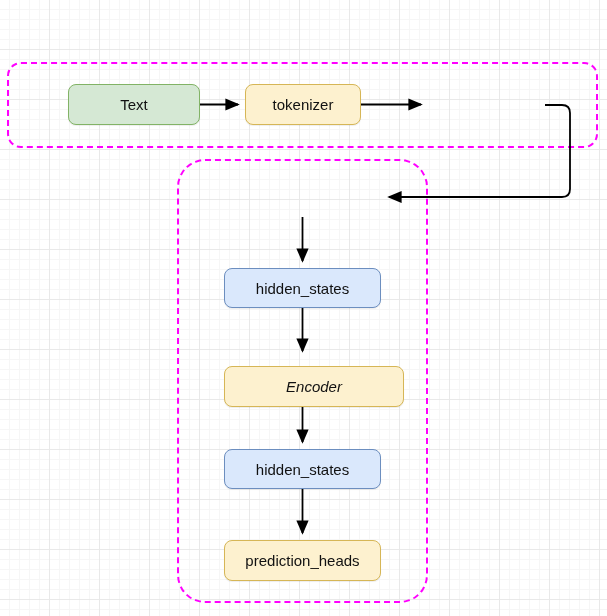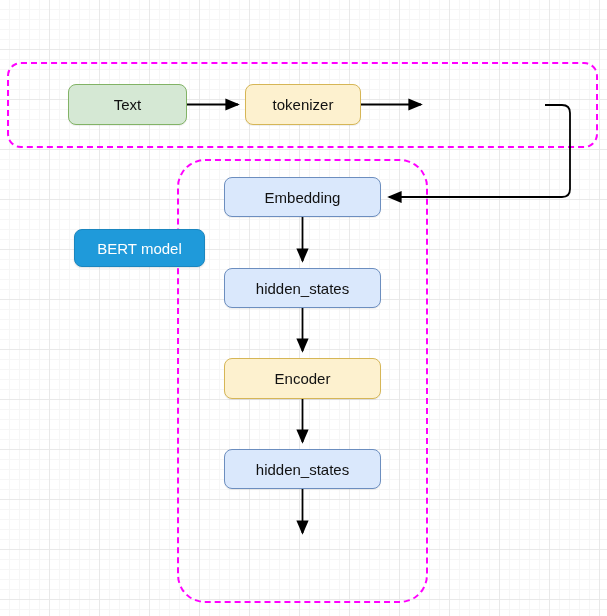--- a/index.html
+++ b/index.html
@@ -75,26 +75,26 @@
     font-size: 15px;
     color: #111111;
     white-space: nowrap;
     box-shadow: 0 1px 1px rgba(0,0,0,0.07);
   }
   .node.green  { background: #d5e8d4; border-color: #82b366; }
   .node.yellow { background: #fdf1cf; border-color: #d6b656; }
   .node.red    { background: #f5cfcd; border-color: #b85450; }
   .node.blue   { background: #dae8fc; border-color: #6c8ebf; }
 
-  #node-text            { left: 68px;  top: 84px;  width: 119px; height: 41px; }
+  #node-text            { left: 68px;  top: 84px;  width: 132px; height: 41px; }
   #node-tokenizer       { left: 245px; top: 84px;  width: 116px; height: 41px; }
   #node-input-ids       { left: 428px; top: 84px;  width: 117px; height: 41px; }
   #node-embedding       { left: 224px; top: 177px; width: 157px; height: 40px; }
   #node-hidden1         { left: 224px; top: 268px; width: 157px; height: 40px; }
-  #node-encoder         { left: 224px; top: 358px; width: 157px; height: 41px; }
+  #node-encoder         { left: 224px; top: 366px; width: 180px; height: 41px; font-style: italic; }
   #node-hidden2         { left: 224px; top: 449px; width: 157px; height: 40px; }
   #node-prediction      { left: 224px; top: 540px; width: 157px; height: 41px; }
 
   
   #edges {
     position: absolute;
     left: 0;
     top: 0;
     width: 607px;
     height: 616px;
@@ -125,29 +125,28 @@
     <path d="M302.5,217 L302.5,261" stroke="#000000" stroke-width="1.8" fill="none" marker-end="url(#arrowhead)"></path>
 
     <path d="M302.5,308 L302.5,351" stroke="#000000" stroke-width="1.8" fill="none" marker-end="url(#arrowhead)"></path>
 
     <path d="M302.5,399 L302.5,442" stroke="#000000" stroke-width="1.8" fill="none" marker-end="url(#arrowhead)"></path>
 
     <path d="M302.5,489 L302.5,533" stroke="#000000" stroke-width="1.8" fill="none" marker-end="url(#arrowhead)"></path>
   </svg>
 
 
-  <div class="badge" id="badge-bert">BERT model</div>
 
   <div class="node green" id="node-text">Text</div>
 
   <div class="node yellow" id="node-tokenizer">tokenizer</div>
 
 
-  <div class="node blue" id="node-embedding">Embedding</div>
 
   <div class="node blue" id="node-hidden1">hidden_states</div>
 
   <div class="node yellow" id="node-encoder">Encoder</div>
 
   <div class="node blue" id="node-hidden2">hidden_states</div>
 
+  <div class="node yellow" id="node-prediction">prediction_heads</div>
 
 </div>
 
 </body></html>

